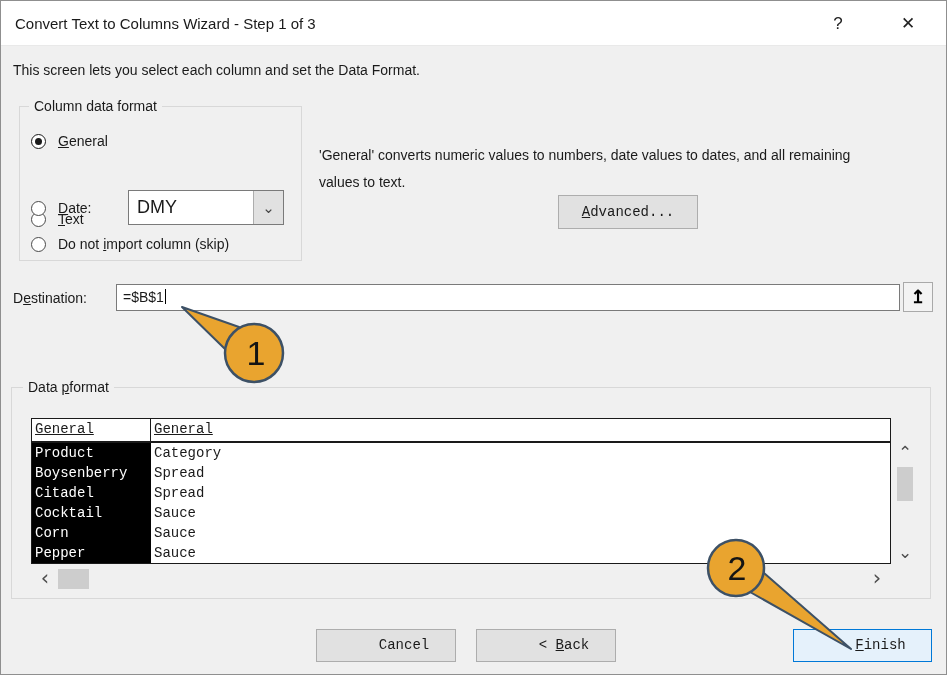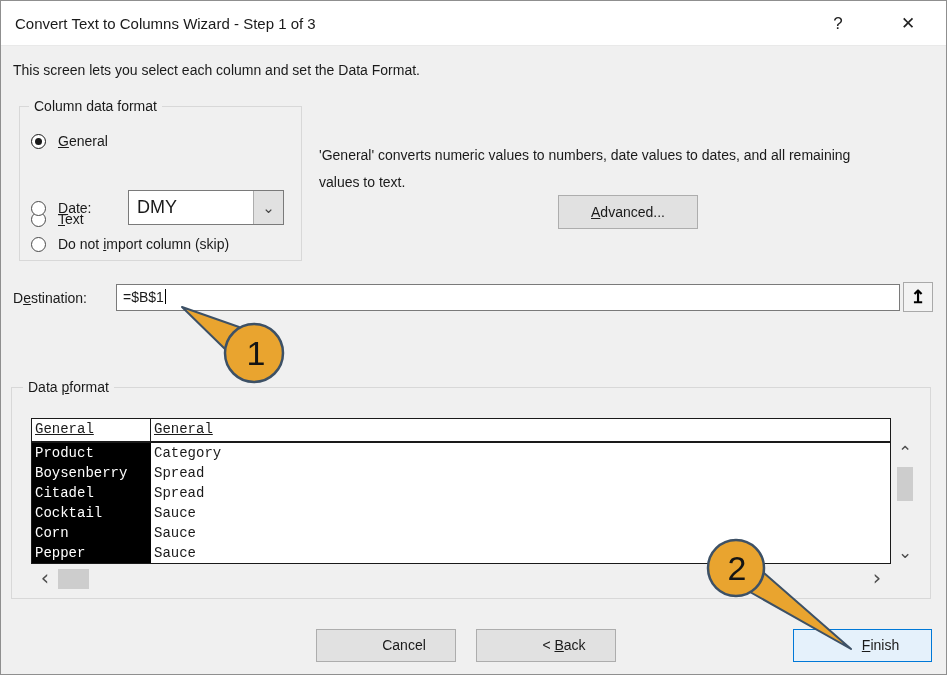--- a/index.html
+++ b/index.html
@@ -33,21 +33,21 @@
 
   
   .combo{background:#fff;border:1px solid #7a7a7a;}
   .combo-value{position:absolute;left:8px;top:0;height:33px;line-height:33px;font-size:18px;}
   .combo-btn{position:absolute;right:0;top:0;width:29px;height:100%;background:#e1e1e1;
              border-left:1px solid #adadad;text-align:center;line-height:33px;font-size:15px;color:#444;}
 
   .desc{left:318px;top:141px;width:566px;font-size:14px;line-height:27px;}
 
   .btn{background:#e1e1e1;border:1px solid #adadad;font-size:14px;text-align:center;
-       font-family:Liberation Sans, sans-serif;color:#1a1a1a;padding:0;cursor:default;}
+       font-family:Liberation Mono, monospace;color:#1a1a1a;padding:0;cursor:default;}
   .btn.disabled{color:#8a8a8a;border-color:#bfbfbf;}
   .btn.finish{background:#e5f1fb;border:1px solid #0078d7;}
 
   
   .dest-label{left:12px;top:289px;font-size:14px;}
   .dest-input{left:115px;top:283px;width:784px;height:27px;background:#fff;border:1px solid #7a7a7a;}
   .dest-value{position:absolute;left:6px;top:0;height:25px;line-height:25px;font-size:14px;}
   .caret{display:inline-block;width:1px;height:15px;background:#000;vertical-align:-2px;margin-left:1px;}
   .collapse-btn{left:902px;top:281px;width:30px;height:30px;background:#f3f3f3;border:1px solid #a9a9a9;
                 text-align:center;line-height:28px;font-size:18px;font-weight:bold;color:#000;}

